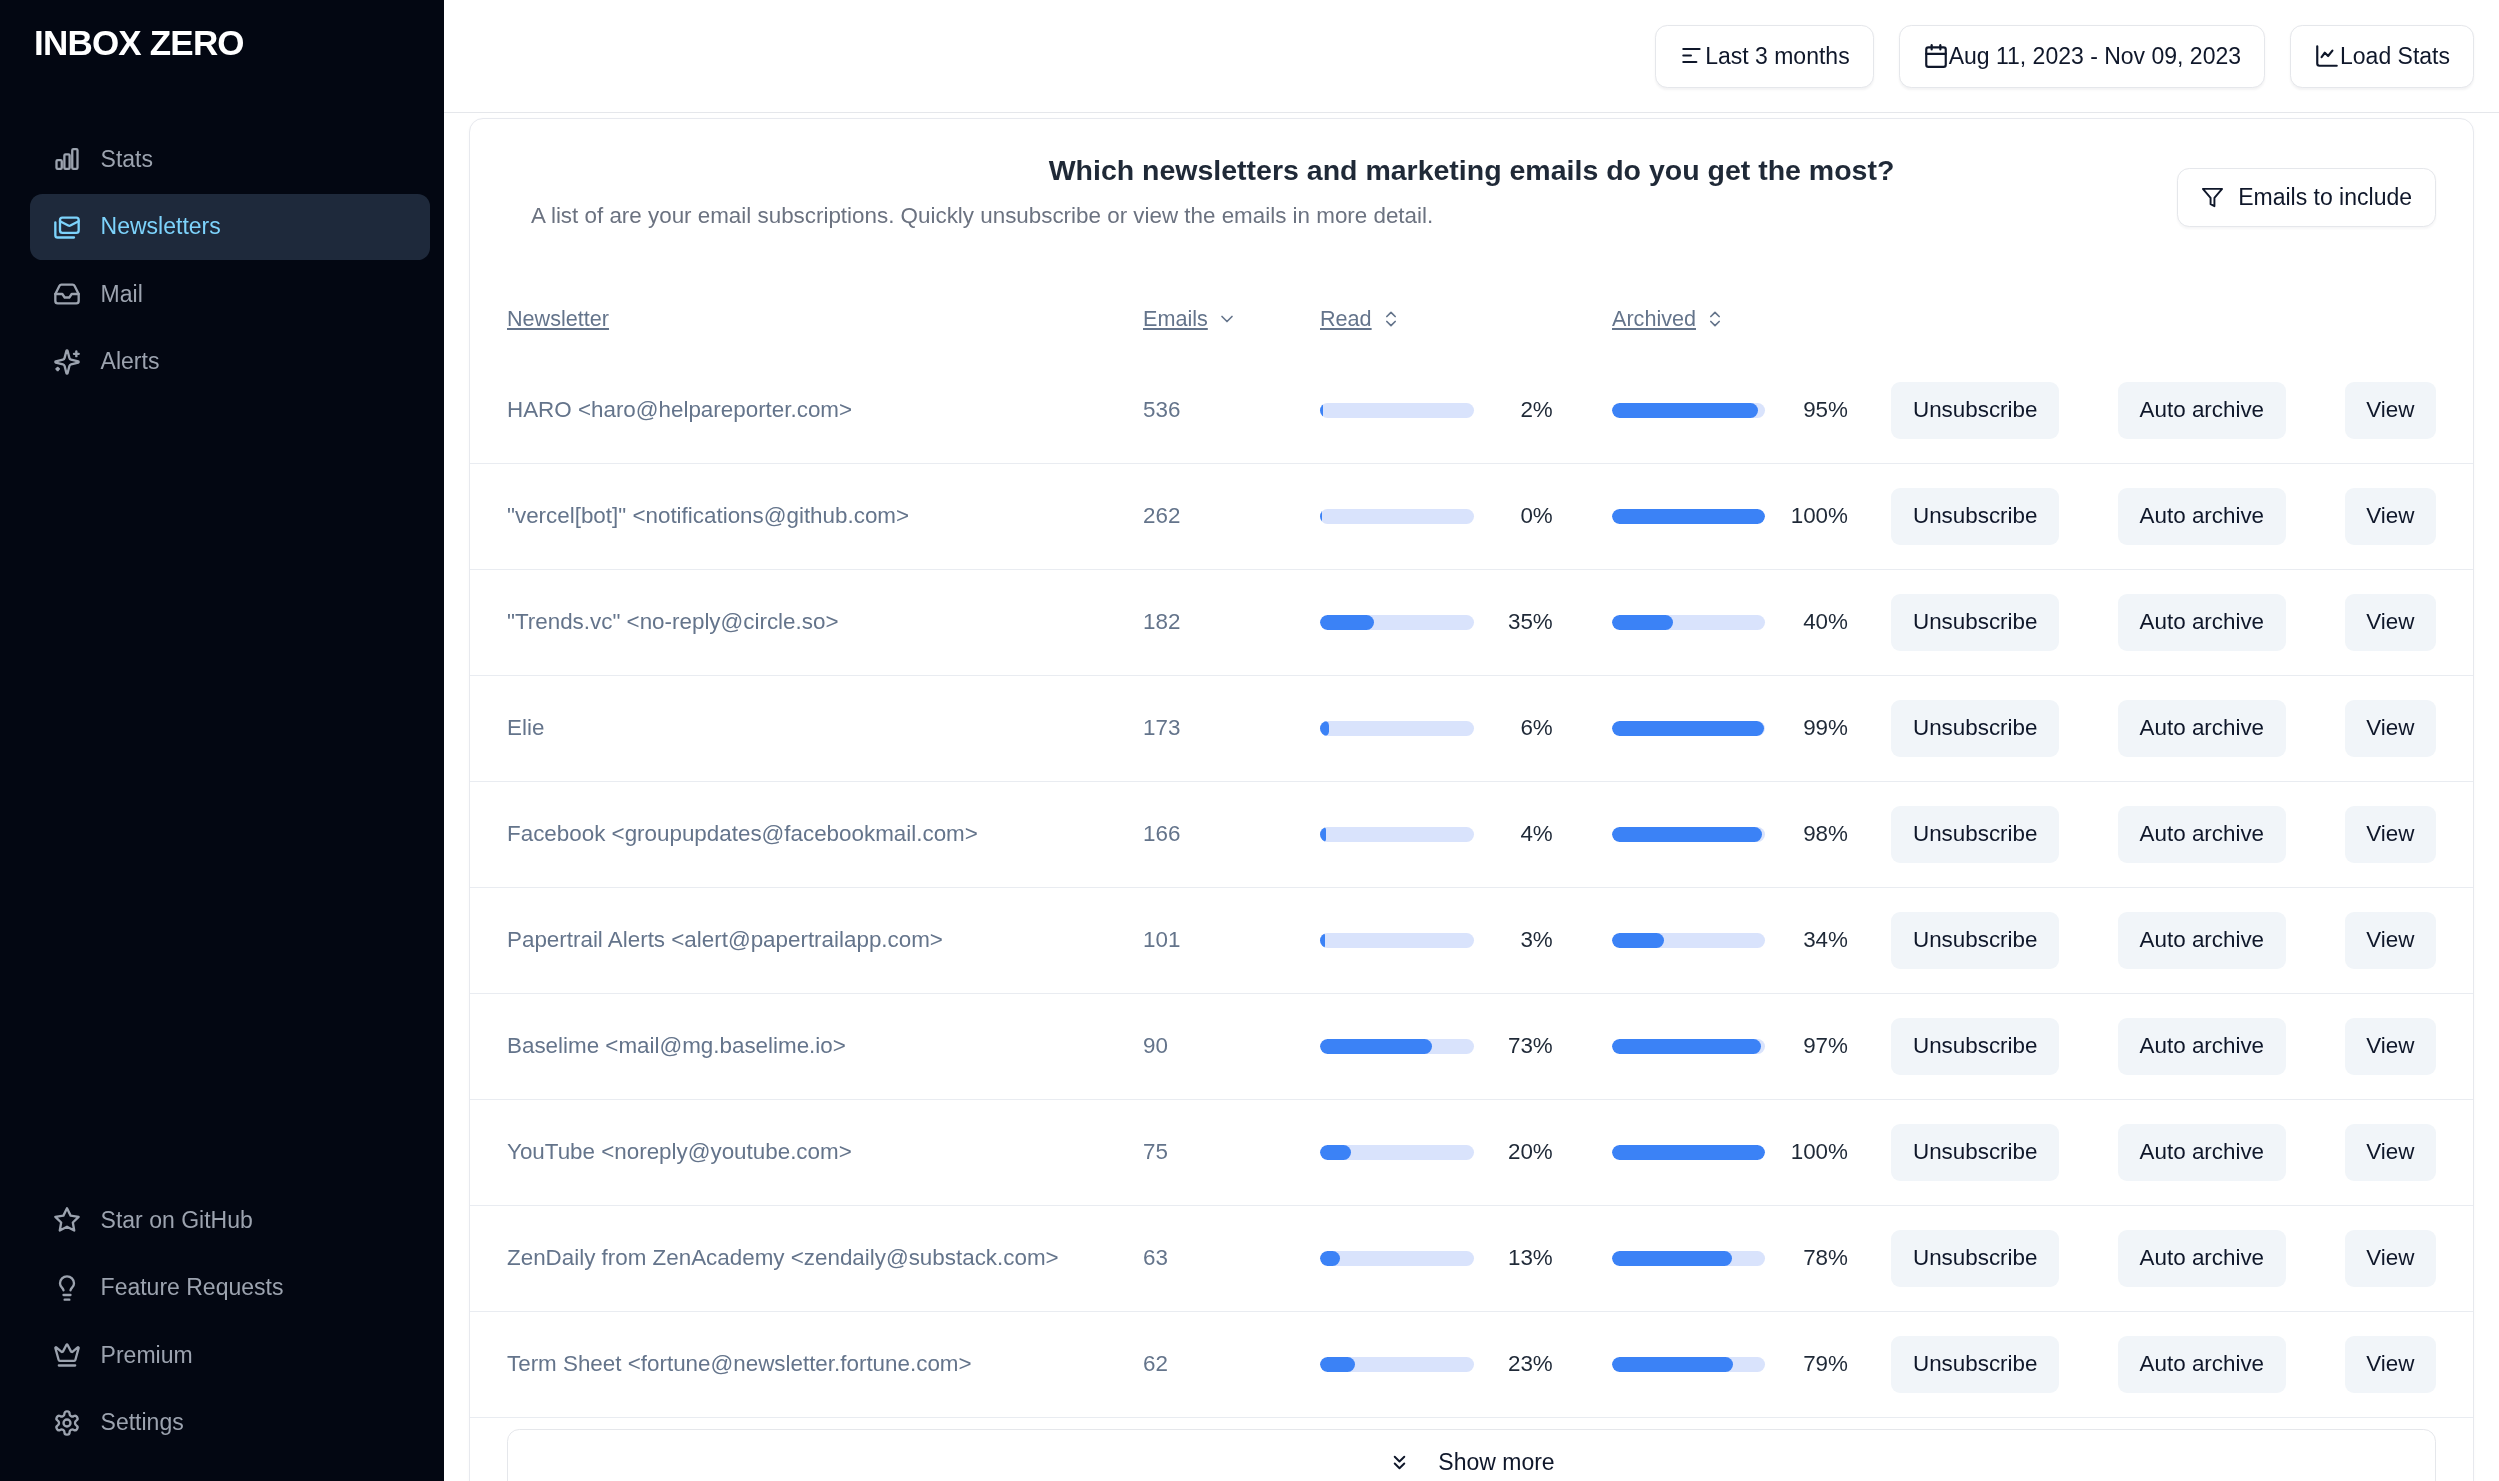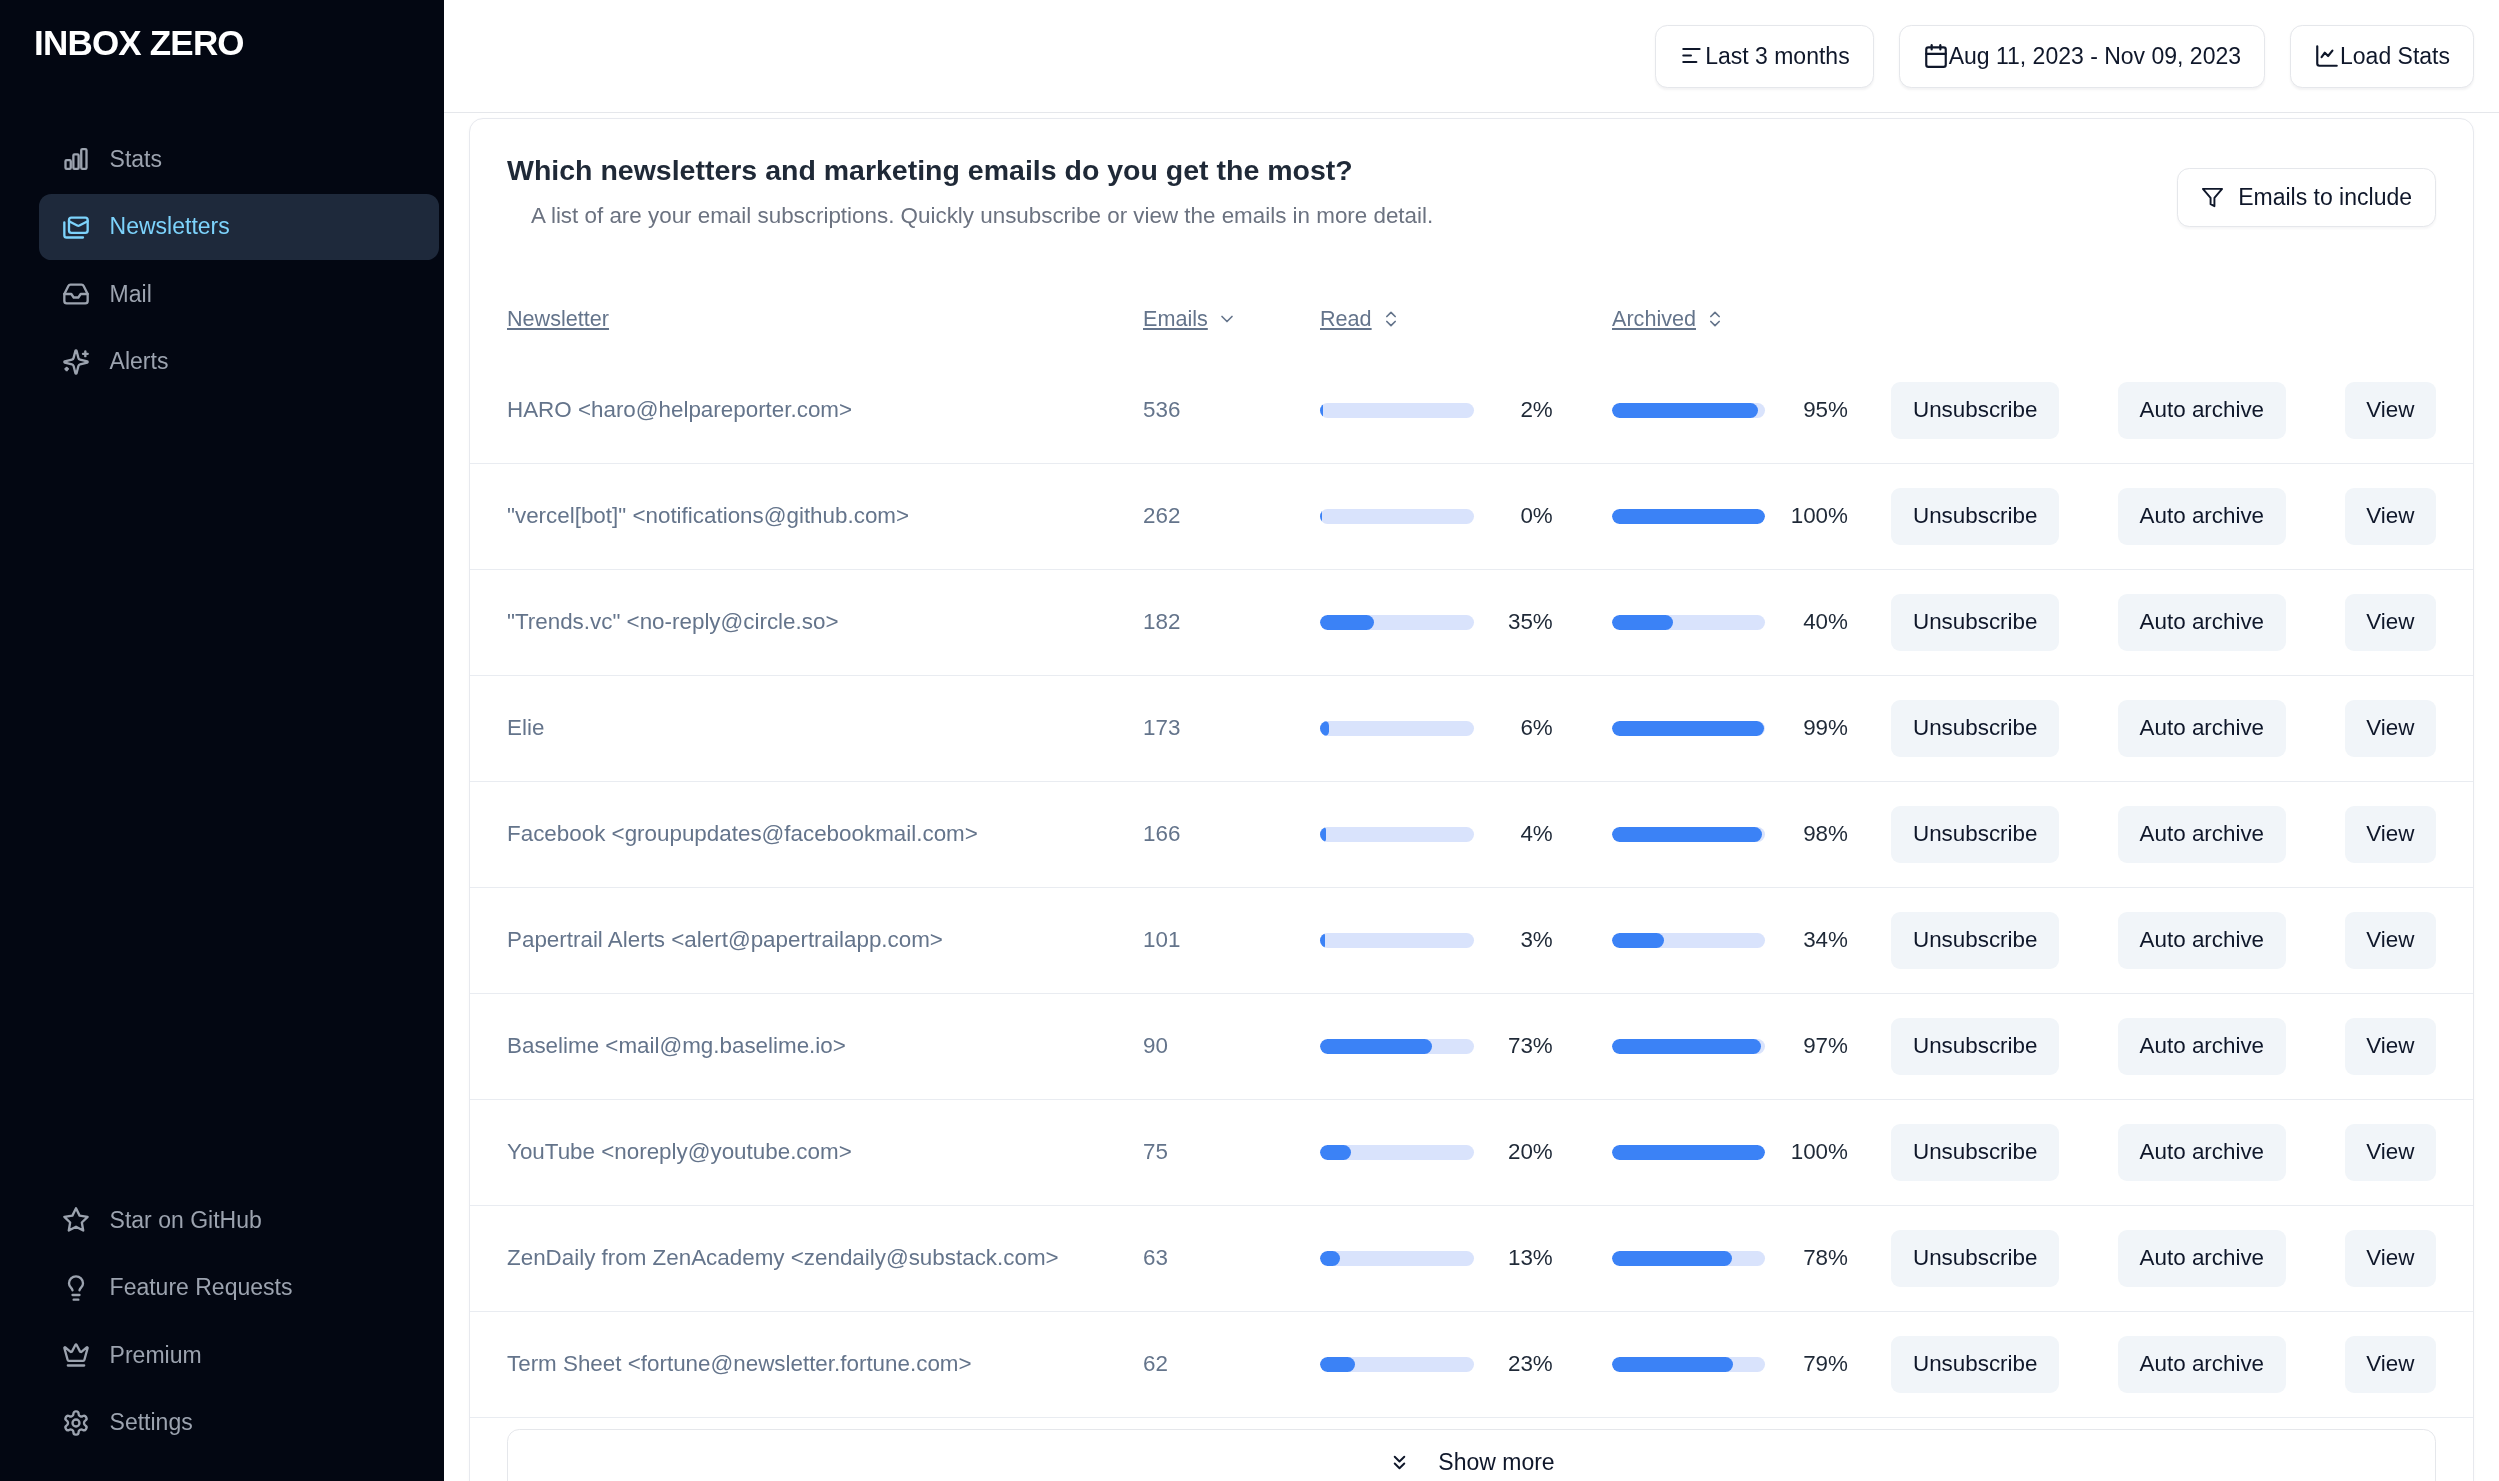--- a/index.html
+++ b/index.html
@@ -13,21 +13,21 @@
 
   
   .sidebar {
     position:absolute; left:0; top:0; width:444px; height:1481px;
     background:#030712;
   }
   .brand {
     position:absolute; left:34px; top:23px;
     font-size:35px; font-weight:800; color:#ffffff; letter-spacing:-0.8px;
   }
-  .nav { position:absolute; left:17px; width:444px; }
+  .nav { position:absolute; left:8px; width:444px; }
   .nav.top { top:126px; }
   .nav.bottom { top:1187px; }
   .nav-item {
     height:66px; margin:0 21.6px 1.5px 21.6px; border-radius:12.3px;
     display:flex; align-items:center; gap:20px; padding-left:23px;
     color:#9ca3af; font-size:23px; font-weight:500; cursor:pointer;
   }
   .nav-item.active { background:#1e293b; color:#7dd3fc; }
   .nav-item .nav-icon svg { width:28px; height:28px; }
 
@@ -48,21 +48,21 @@
   .tb-btn svg { width:26px; height:26px; }
 
   
   .card {
     margin:4.6px 25px 0 25px; background:#fff; position:relative;
     border:1.5px solid #e7e9ee; border-radius:14px;
     box-shadow:0 1.5px 3.1px rgba(16,24,40,.03);
     min-height:1466px;
   }
   .card-head { padding:34px 37px 0 37px; }
-  .card-title { font-size:28.5px; font-weight:600; color:#1f2937; line-height:34px; }
+  .card-title { font-size:28.5px; font-weight:600; color:#1f2937; line-height:34px;text-align:center; }
   .card-sub { margin-top:15.4px; font-size:22.4px; color:#6b7280; line-height:28px;margin-left:24px; }
   .filter-btn {
     position:absolute; top:49px; right:37px; height:59px;
     display:flex; align-items:center; gap:14px; padding:0 23px;
     border:1.5px solid #e5e7eb; border-radius:12.3px; background:#fff;
     font-size:23px; font-weight:500; color:#0f172a; cursor:pointer;
     box-shadow:0 1.5px 2.3px rgba(16,24,40,.04);
     font-family:"Liberation Sans", sans-serif;
   }
   .filter-btn svg { width:23px; height:23px; }

